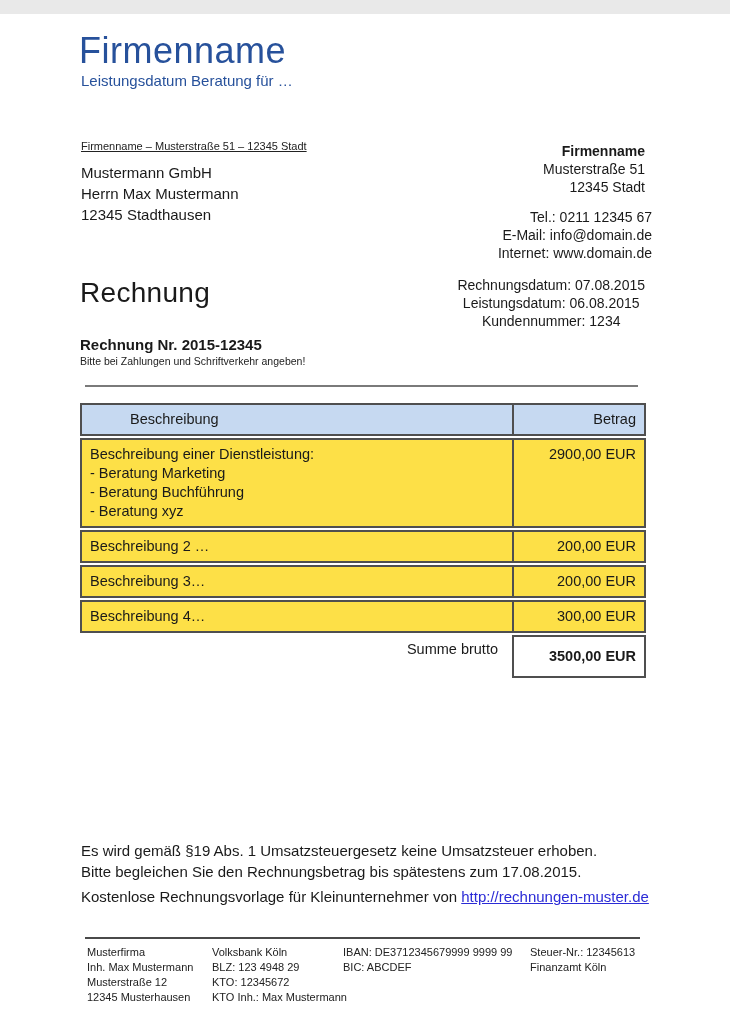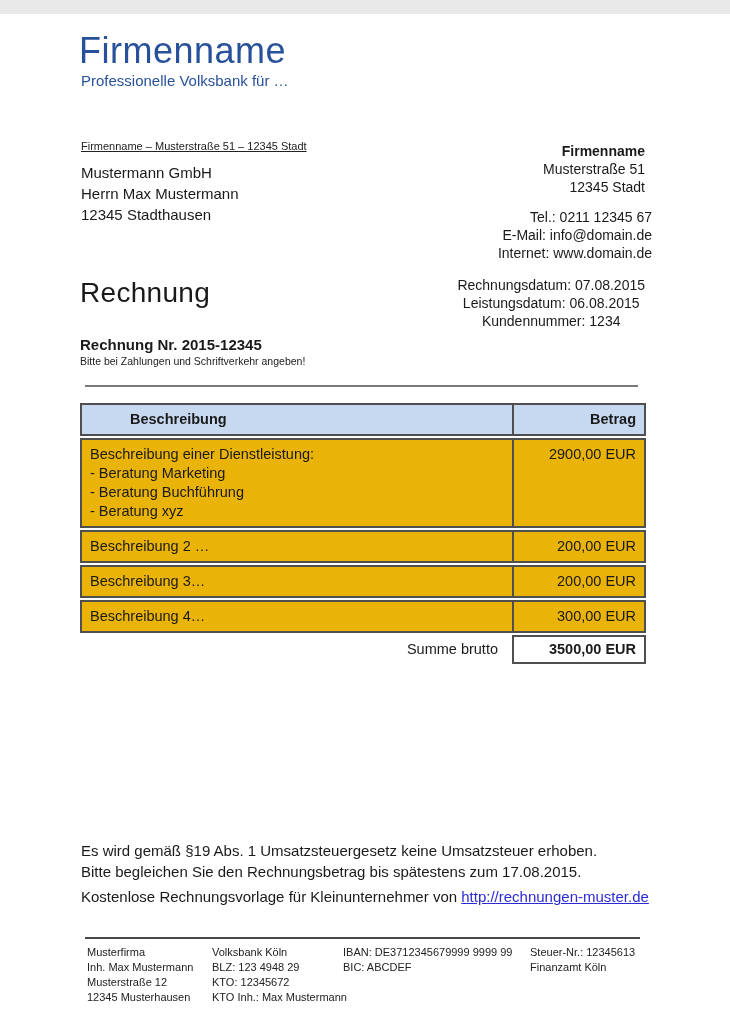--- a/index.html
+++ b/index.html
@@ -29,48 +29,48 @@
   .contact-block{position:absolute;right:78px;top:194px;text-align:right;font-size:14px;line-height:18px;}
   
   .invoice-title{position:absolute;left:80px;top:263px;font-size:28px;font-weight:normal;letter-spacing:0.3px;}
   .invoice-meta{position:absolute;right:85px;top:262px;text-align:center;font-size:14px;line-height:18px;}
   .invoice-number{position:absolute;left:80px;top:322px;font-size:15px;font-weight:bold;}
   .invoice-number-note{position:absolute;left:80px;top:341px;font-size:10.5px;color:#222;}
   
   .top-rule{position:absolute;left:85px;top:371px;width:553px;border-top:2px solid var(--rule_gray);}
   
   .table{position:absolute;left:80px;top:389px;width:566px;}
-  .trow{display:flex;border:2px solid var(--border_gray);margin-bottom:2px;background:#eab308;}
+  .trow{display:flex;border:2px solid var(--border_gray);margin-bottom:2px;background:#fde047;}
   .trow .cell-desc{width:432px;border-right:2px solid var(--border_gray);padding:5px 8px;font-size:14.5px;line-height:19px;}
   .trow .cell-amt{flex:1;text-align:right;padding:5px 8px;font-size:14.5px;line-height:19px;}
   .trow.thead{background:var(--table_header_bg);}
-  .trow.thead .cell-desc,.trow.thead .cell-amt{font-weight:bold;padding-left:48px;}
+  .trow.thead .cell-desc,.trow.thead .cell-amt{font-weight:normal;padding-left:48px;}
   .sumrow{display:flex;margin-top:1px;}
   .sumrow .sum-label{width:432px;text-align:right;padding:6px 14px 6px 8px;font-size:14.5px;font-weight:normal;}
-  .sumrow .sum-amt{flex:1;border:2px solid var(--border_gray);text-align:right;padding:3px 8px;font-size:14.5px;line-height:19px;font-weight:bold;background:#fff;}
+  .sumrow .sum-amt{flex:1;border:2px solid var(--border_gray);text-align:right;padding:10px 8px;font-size:14.5px;line-height:19px;font-weight:bold;background:#fff;}
   
   .notes{position:absolute;left:81px;top:826px;font-size:15px;line-height:21px;}
   .template-line{position:absolute;left:81px;top:874px;font-size:15px;text-align:right;}
   .link{color:var(--link_blue);text-decoration:underline;cursor:pointer;}
   
   .footer-rule{position:absolute;left:85px;top:923px;width:555px;border-top:2px solid #4a4a4a;}
   .footer{position:absolute;left:0;top:931px;width:730px;font-size:11px;line-height:15px;color:#222;}
   .fcol{position:absolute;top:0;}
   .fcol1{left:87px;}
   .fcol2{left:212px;}
   .fcol3{left:343px;}
   .fcol4{left:530px;}
 </style>
 </head>
 <body>
 
 <div class="page">
 
   <div class="brand-name">Firmenname</div>
-  <div class="brand-tagline">Professionelle Volksbank für …</div>
+  <div class="brand-tagline">Leistungsdatum Beratung für …</div>
 
   <div class="sender-line">Firmenname – Musterstraße 51 – 12345 Stadt</div>
 
   <div class="recipient">
     <div>Mustermann GmbH</div>
     <div>Herrn Max Mustermann</div>
     <div>12345 Stadthausen</div>
   </div>
 
   <div class="company-block">

